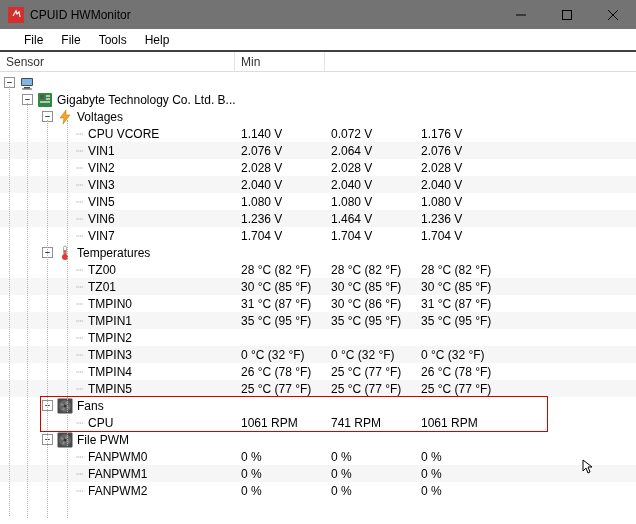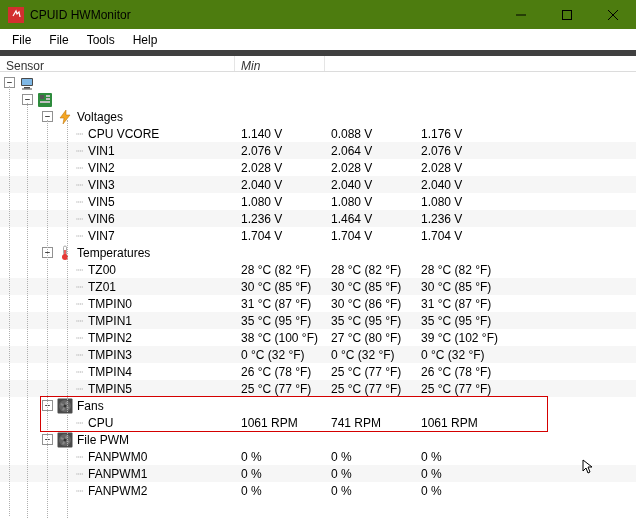--- a/index.html
+++ b/index.html
@@ -12,21 +12,21 @@
     height: 524px;
     overflow: hidden;
     position: relative;
   }
   
   .titlebar {
     height: 30px;
     display: flex;
     align-items: center;
     padding: 0 0 0 8px;
-    background: #4d7c0f;
+    background: #737373;
     border-bottom: 1px solid #fff;
     justify-content: center;
   }
   .titlebar .appicon {
     width: 16px; height: 16px;
     background: #d32f2f;
     display: flex; align-items: center; justify-content: center;
     margin-right: 6px;
   }
   .titlebar .appicon svg { width: 12px; height: 12px; }
@@ -37,43 +37,43 @@
     display: flex; align-items: center; justify-content: center;
     color: #000;
   }
   .winbtn svg { width: 10px; height: 10px; }
 
   
   .menubar {
     height: 20px;
     display: flex;
     align-items: center;
-    padding: 0 4px;
+    padding: 0 16px;
     gap: 2px;
   }
   .menuitem {
     padding: 2px 8px;
   }
 
   
   .colhdr {
     height: 22px;
     display: flex;
-    border-top: 6px solid #404040;
+    border-top: 2px solid #404040;
     border-bottom: 1px solid #dcdcdc;
     background: #fff;
   }
   .colhdr .cell {
     border-right: 1px solid #e5e5e5;
     padding: 3px 6px;
     color: #333;
   }
   .colhdr .c-sensor { width: 235px; }
   .colhdr .c-value  { width: 90px; }
-  .colhdr .c-min    { width: 90px; font-style: italic; }
+  .colhdr .c-min    { width: 90px; }
   .colhdr .c-max    { width: 90px; }
 
   
   .tree {
     position: relative;
     padding-top: 2px;
   }
   .row {
     height: 17px;
     display: flex;
@@ -217,38 +217,39 @@
     <span class="tw">−</span>
     <span class="icon">
         <svg viewBox="0 0 16 16">
           <rect x="1" y="1" width="14" height="14" rx="1" fill="#2e8b3d"></rect>
           <rect x="3" y="3" width="4" height="4" fill="#555"></rect>
           <rect x="9" y="3" width="4" height="2" fill="#c0c0c0"></rect>
           <rect x="9" y="6" width="4" height="2" fill="#c0c0c0"></rect>
           <rect x="3" y="9" width="10" height="2" fill="#c0c0c0"></rect>
         </svg>
       </span>
+    <span class="label">Gigabyte Technology Co. Ltd. B...</span>
   </div>
     <div class="row">
     <span class="indent" style="width:42px;"></span>
     <span class="tw">−</span>
     <span class="icon">
         <svg viewBox="0 0 16 16">
           <polygon points="9,1 3,9 7,9 6,15 13,6 9,6" fill="#f5a623" stroke="#b36b00" stroke-width="0.5"></polygon>
         </svg>
       </span>
     <span class="label">Voltages</span>
   </div>
     <div class="row">
     <span class="indent" style="width:76px;"></span>
     <span class="leafdash">┈</span>
     <span class="label">CPU VCORE</span>
     <span class="cols">
       <span>1.140 V</span>
-      <span>0.088 V</span>
+      <span>0.072 V</span>
       <span>1.176 V</span>
     </span>
   </div>
     <div class="row alt">
     <span class="indent" style="width:76px;"></span>
     <span class="leafdash">┈</span>
     <span class="label">VIN1</span>
     <span class="cols">
       <span>2.076 V</span>
       <span>2.064 V</span>
@@ -354,25 +355,20 @@
     <span class="cols">
       <span>35 °C  (95 °F)</span>
       <span>35 °C  (95 °F)</span>
       <span>35 °C  (95 °F)</span>
     </span>
   </div>
     <div class="row">
     <span class="indent" style="width:76px;"></span>
     <span class="leafdash">┈</span>
     <span class="label">TMPIN2</span>
-    <span class="cols">
-      <span>38 °C  (100 °F)</span>
-      <span>27 °C  (80 °F)</span>
-      <span>39 °C  (102 °F)</span>
-    </span>
   </div>
     <div class="row alt">
     <span class="indent" style="width:76px;"></span>
     <span class="leafdash">┈</span>
     <span class="label">TMPIN3</span>
     <span class="cols">
       <span>0 °C  (32 °F)</span>
       <span>0 °C  (32 °F)</span>
       <span>0 °C  (32 °F)</span>
     </span>

